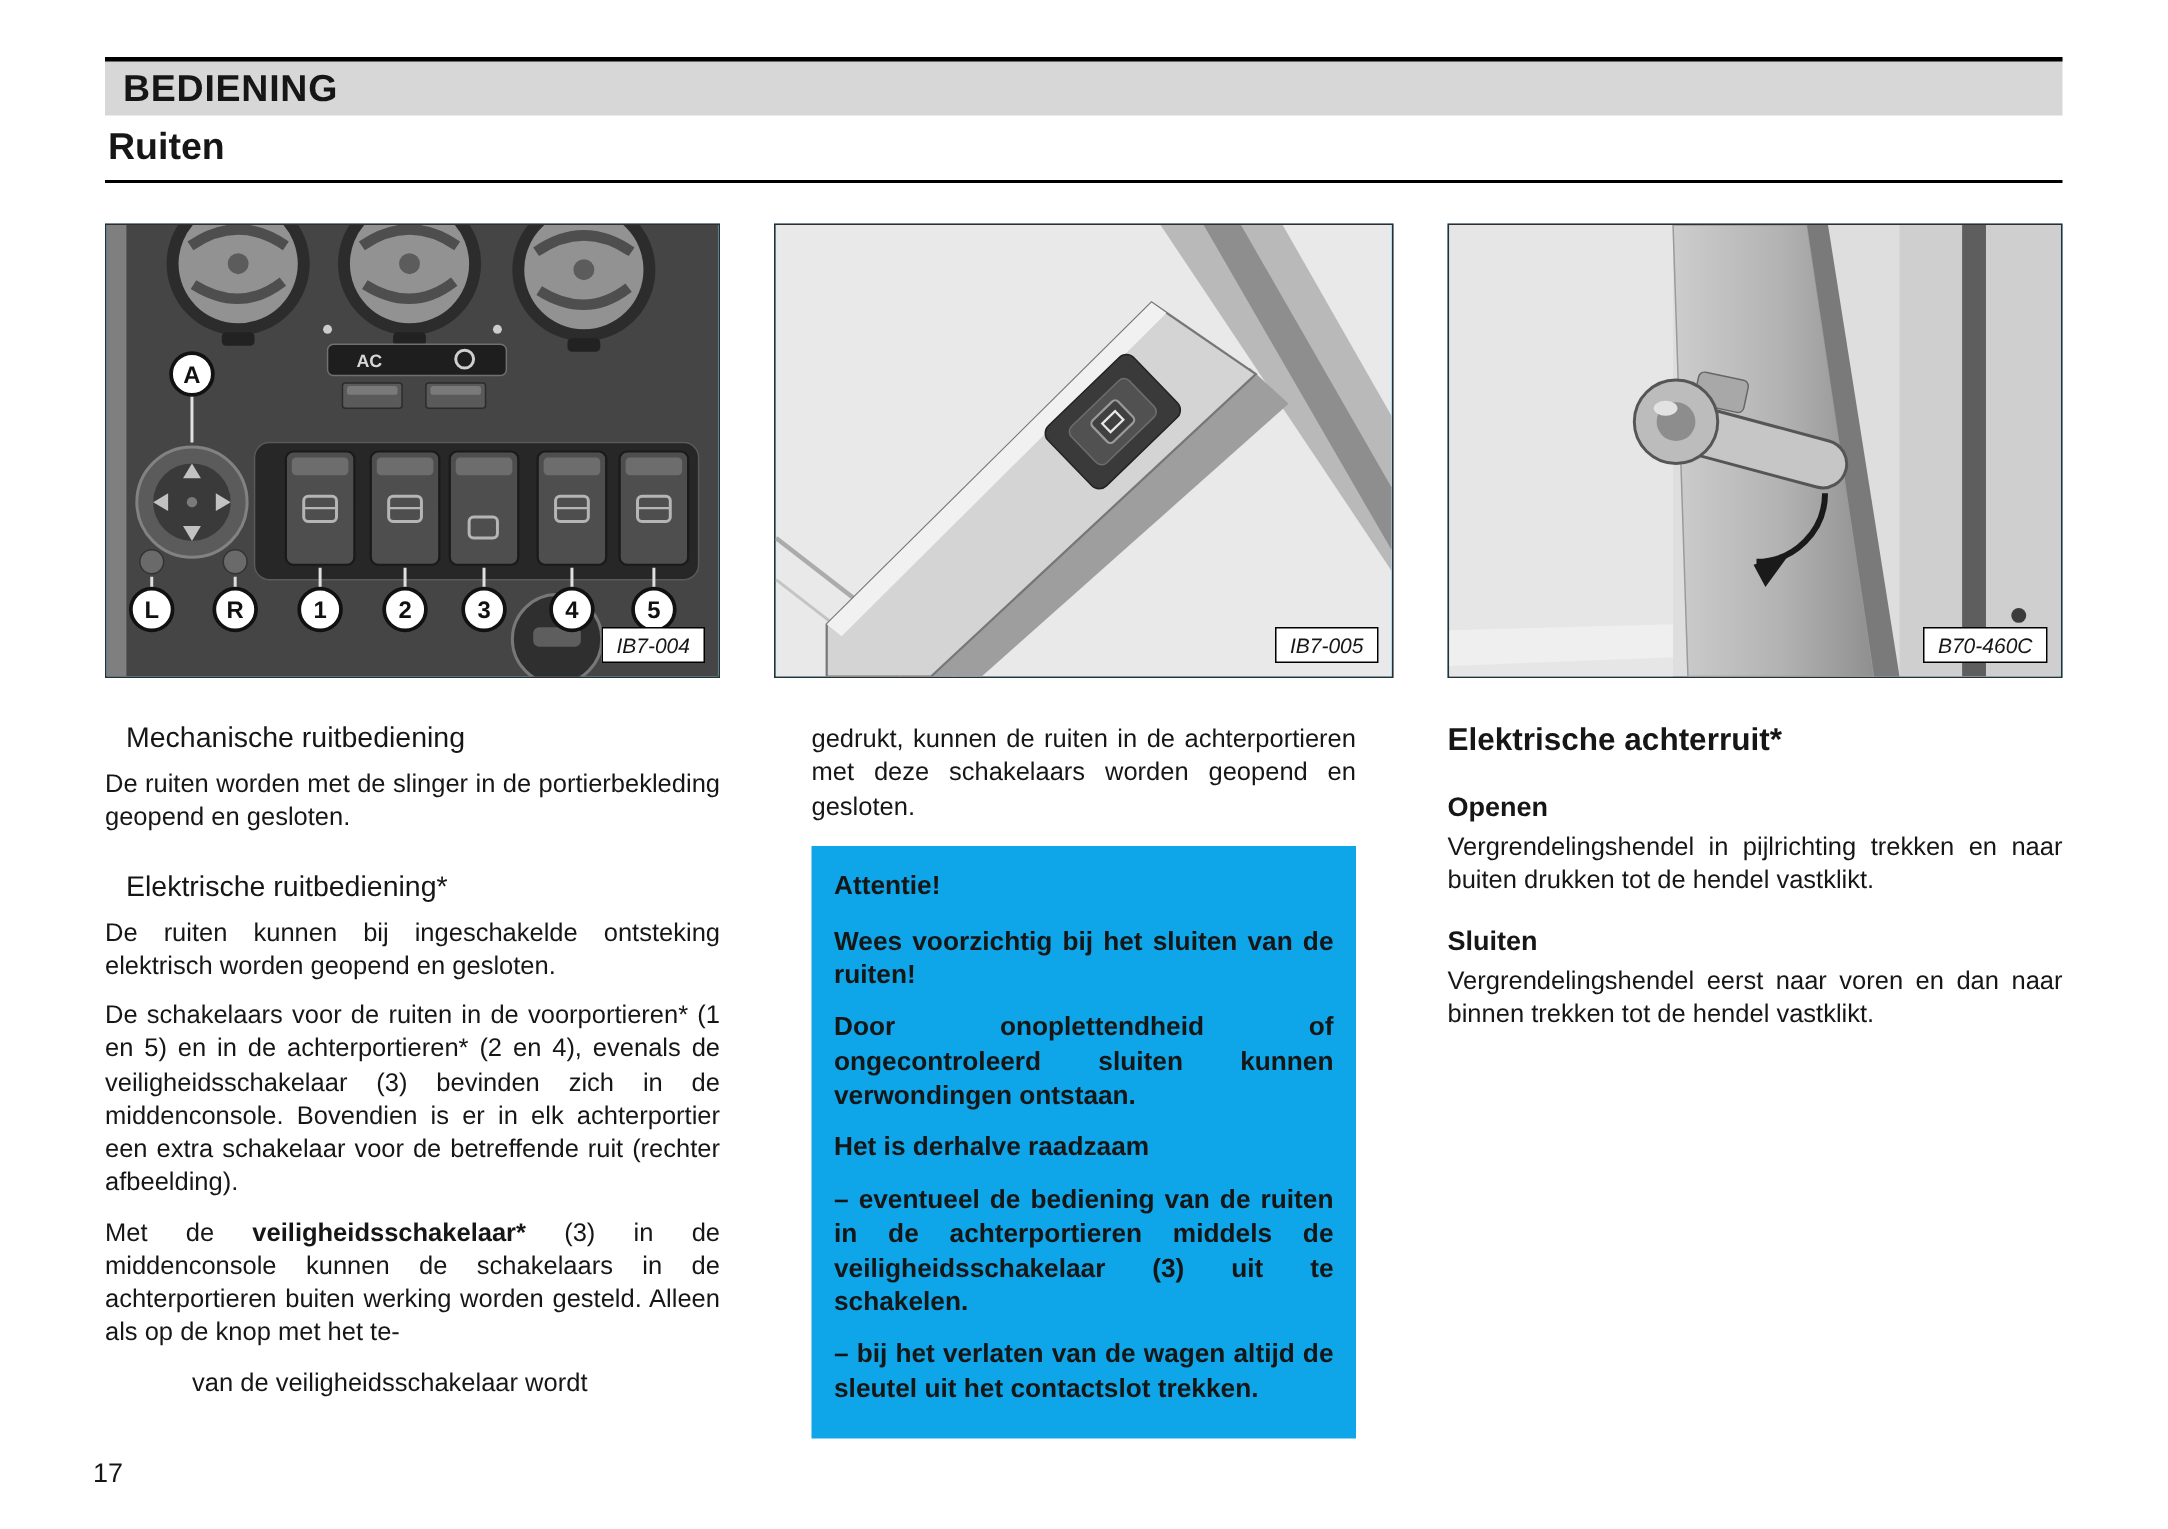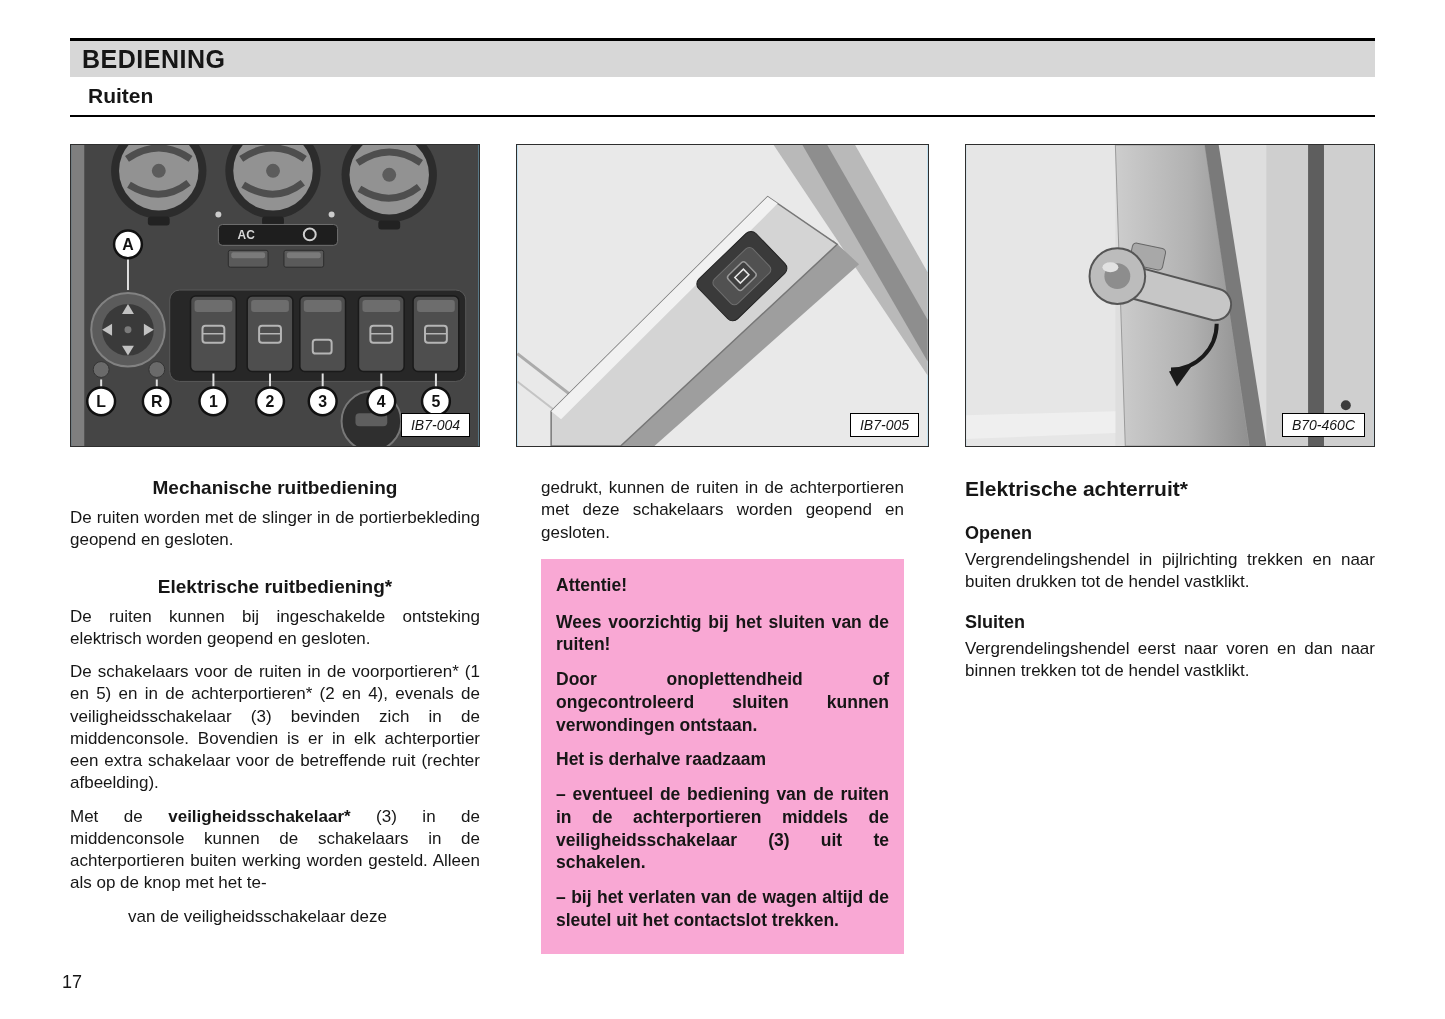--- a/index.html
+++ b/index.html
@@ -11,44 +11,44 @@
   }
   .content { position:absolute; left:70px; top:38px; width:1305px; }
 
   .header-bar {
     border-top:3px solid #000; background:#d7d7d7;
     height:39px; display:flex; align-items:center; padding-left:12px;
     margin-bottom:7px;
   }
   .header-bar h1 { font-size:25px; font-weight:bold; letter-spacing:.5px; }
 
-  .section-title { font-size:21px; font-weight:bold; padding-left:2px; margin-bottom:7px;margin-left:16px; }
+  .section-title { font-size:25px; font-weight:bold; padding-left:2px; margin-bottom:7px; }
   .section-rule { border-bottom:2.5px solid #000; margin-bottom:27px; }
 
   .figures-row { display:flex; justify-content:space-between; margin-bottom:30px; }
   .fig { position:relative; border:1px solid #2e2e2e; background:#7dd3fc; }
   .fig svg { display:block; }
   .fig-code {
     position:absolute; right:9px; bottom:9px; background:#fff;
     border:1.5px solid #000; font-size:14px; line-height:1; padding:4px 9px;font-style:italic;
   }
 
   .columns { display:flex; justify-content:space-between; align-items:flex-start; }
   .col { width:410px; }
   .col.mid { width:363px; }
 
   p.body { font-size:17px; line-height:1.31; text-align:justify; margin-bottom:11px; }
   p.frag { font-size:17px; line-height:1.31; margin-left:58px; margin-bottom:11px; }
-  h3.sub { font-size:19px; font-weight:bold; margin:0 14px 8px;text-align:center; }
+  h3.sub { font-size:19px; font-weight:normal; margin:0 14px 8px; }
   h3.sub.later { margin-top:24px; }
   h2.big { font-size:21px; font-weight:bold; margin-bottom:22px; }
   h4.mini { font-size:18px; font-weight:bold; margin-bottom:5px; }
   h4.mini.later { margin-top:18px; }
 
-  .warning { background:#f9a8d4; padding:15px 15px 10px; margin-top:15px; }
+  .warning { background:#0ea5e9; padding:15px 15px 10px; margin-top:15px; }
   .warning p { font-size:17.5px; font-weight:bold; line-height:1.3; text-align:justify; margin-bottom:12px; }
   .warning p.w-title { margin-bottom:14px; }
 
   .page-number { position:absolute; left:62px; top:972px; font-size:18px; }
 </style>
 </head>
 <body>
 
 <div class="content">
 
@@ -253,21 +253,21 @@
 
   <div class="columns">
 
     <div class="col">
       <h3 class="sub">Mechanische ruitbediening</h3>
       <p class="body">De ruiten worden met de slinger in de portierbekleding geopend en gesloten.</p>
       <h3 class="sub later">Elektrische ruitbediening*</h3>
       <p class="body">De ruiten kunnen bij ingeschakelde ontsteking elektrisch worden geopend en gesloten.</p>
       <p class="body">De schakelaars voor de ruiten in de voorportieren* (1 en 5) en in de achterportieren* (2 en 4), evenals de veiligheidsschakelaar (3) bevinden zich in de middenconsole. Bovendien is er in elk achterportier een extra schakelaar voor de betreffende ruit (rechter afbeelding).</p>
       <p class="body"><span>Met de </span><b>veiligheidsschakelaar*</b><span> (3) in de middenconsole kunnen de schakelaars in de achterportieren buiten werking worden gesteld. Alleen als op de knop met het te-</span></p>
-      <p class="frag">van de veiligheidsschakelaar deze</p>
+      <p class="frag">van de veiligheidsschakelaar wordt</p>
     </div>
 
     <div class="col mid">
       <p class="body">gedrukt, kunnen de ruiten in de achterportieren met deze schakelaars worden geopend en gesloten.</p>
       <aside class="warning">
         <p class="w-title">Attentie!</p>
         <p>Wees voorzichtig bij het sluiten van de ruiten!</p>
         <p>Door onoplettendheid of ongecontroleerd sluiten kunnen verwondingen ontstaan.</p>
         <p>Het is derhalve raadzaam</p>
         <p>–  eventueel de bediening van de ruiten in de achterportieren middels de veiligheidsschakelaar (3) uit te schakelen.</p>

